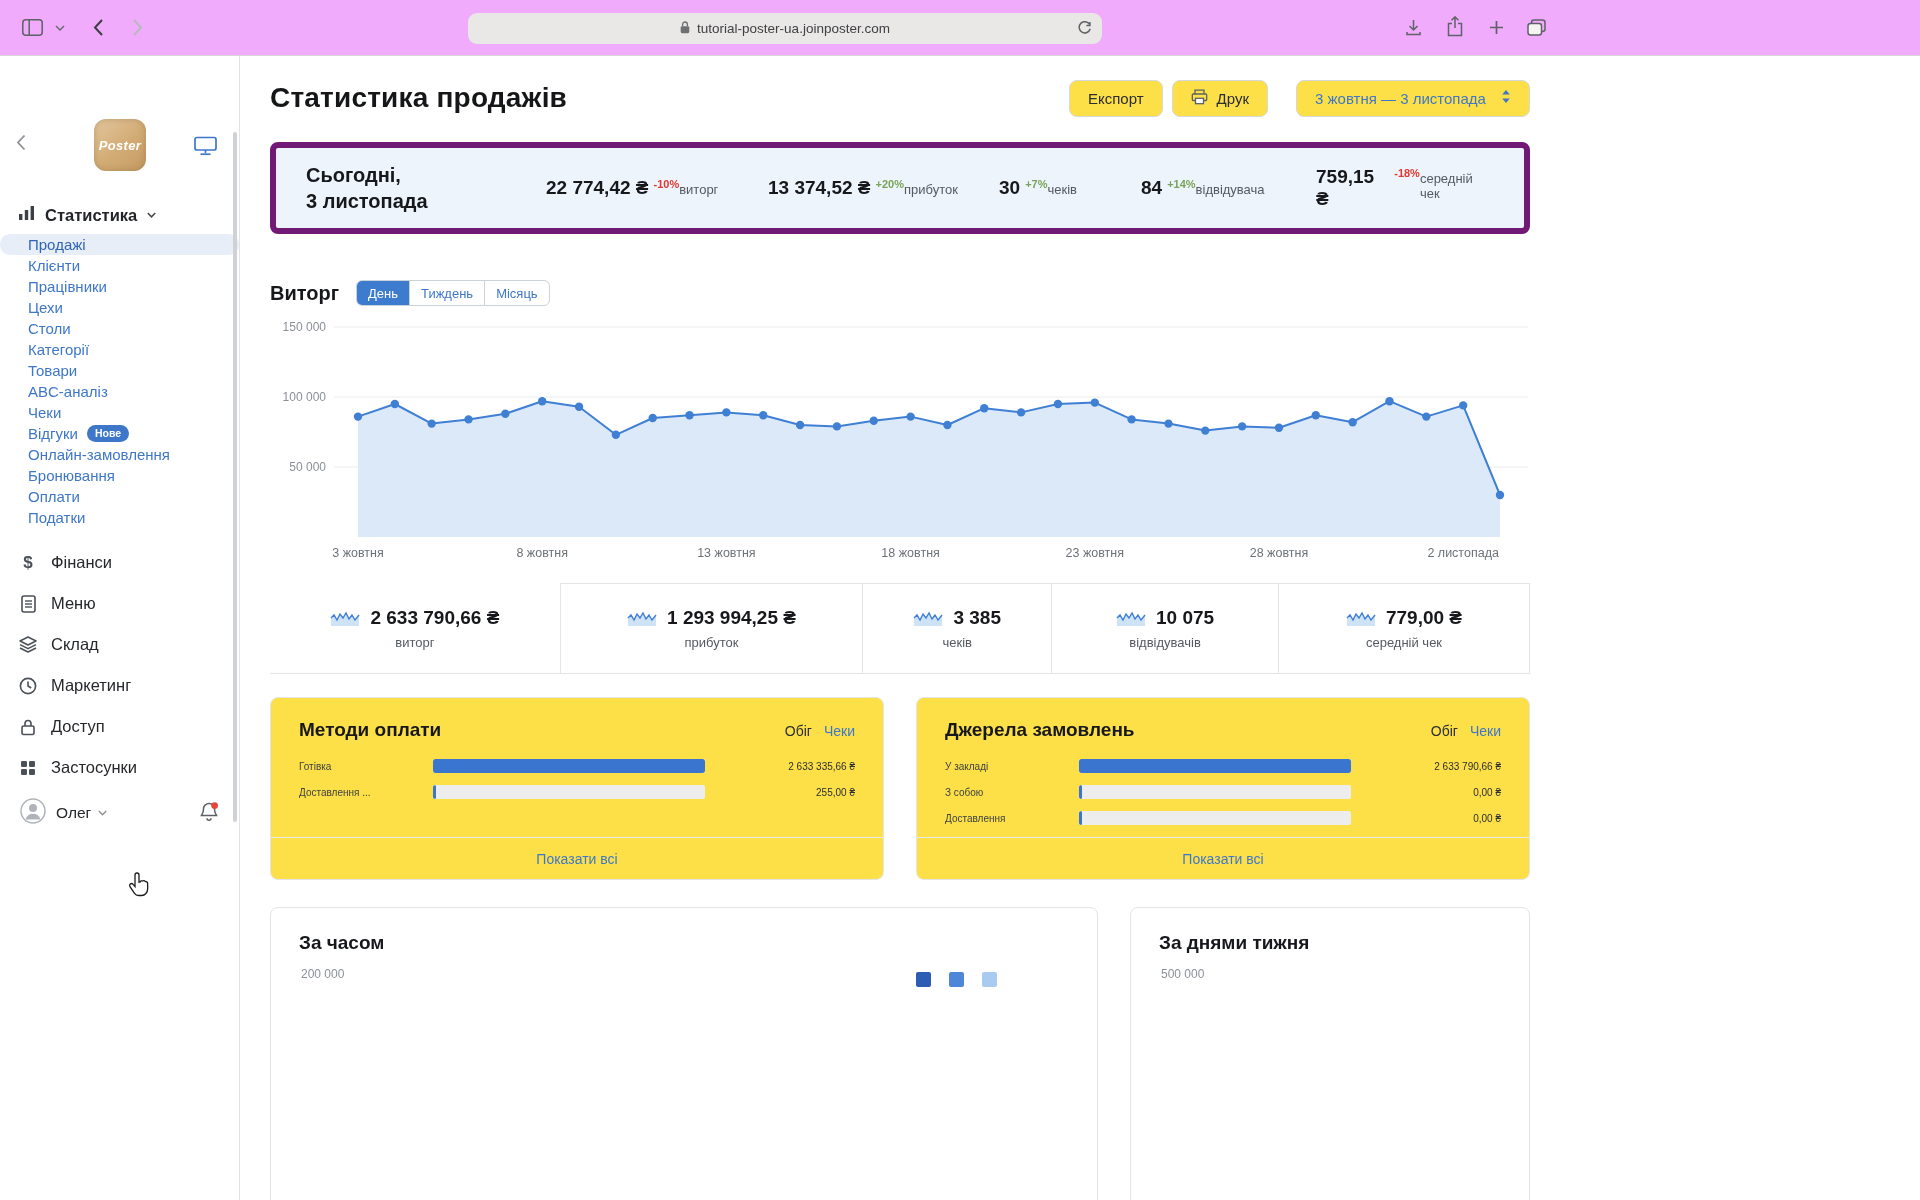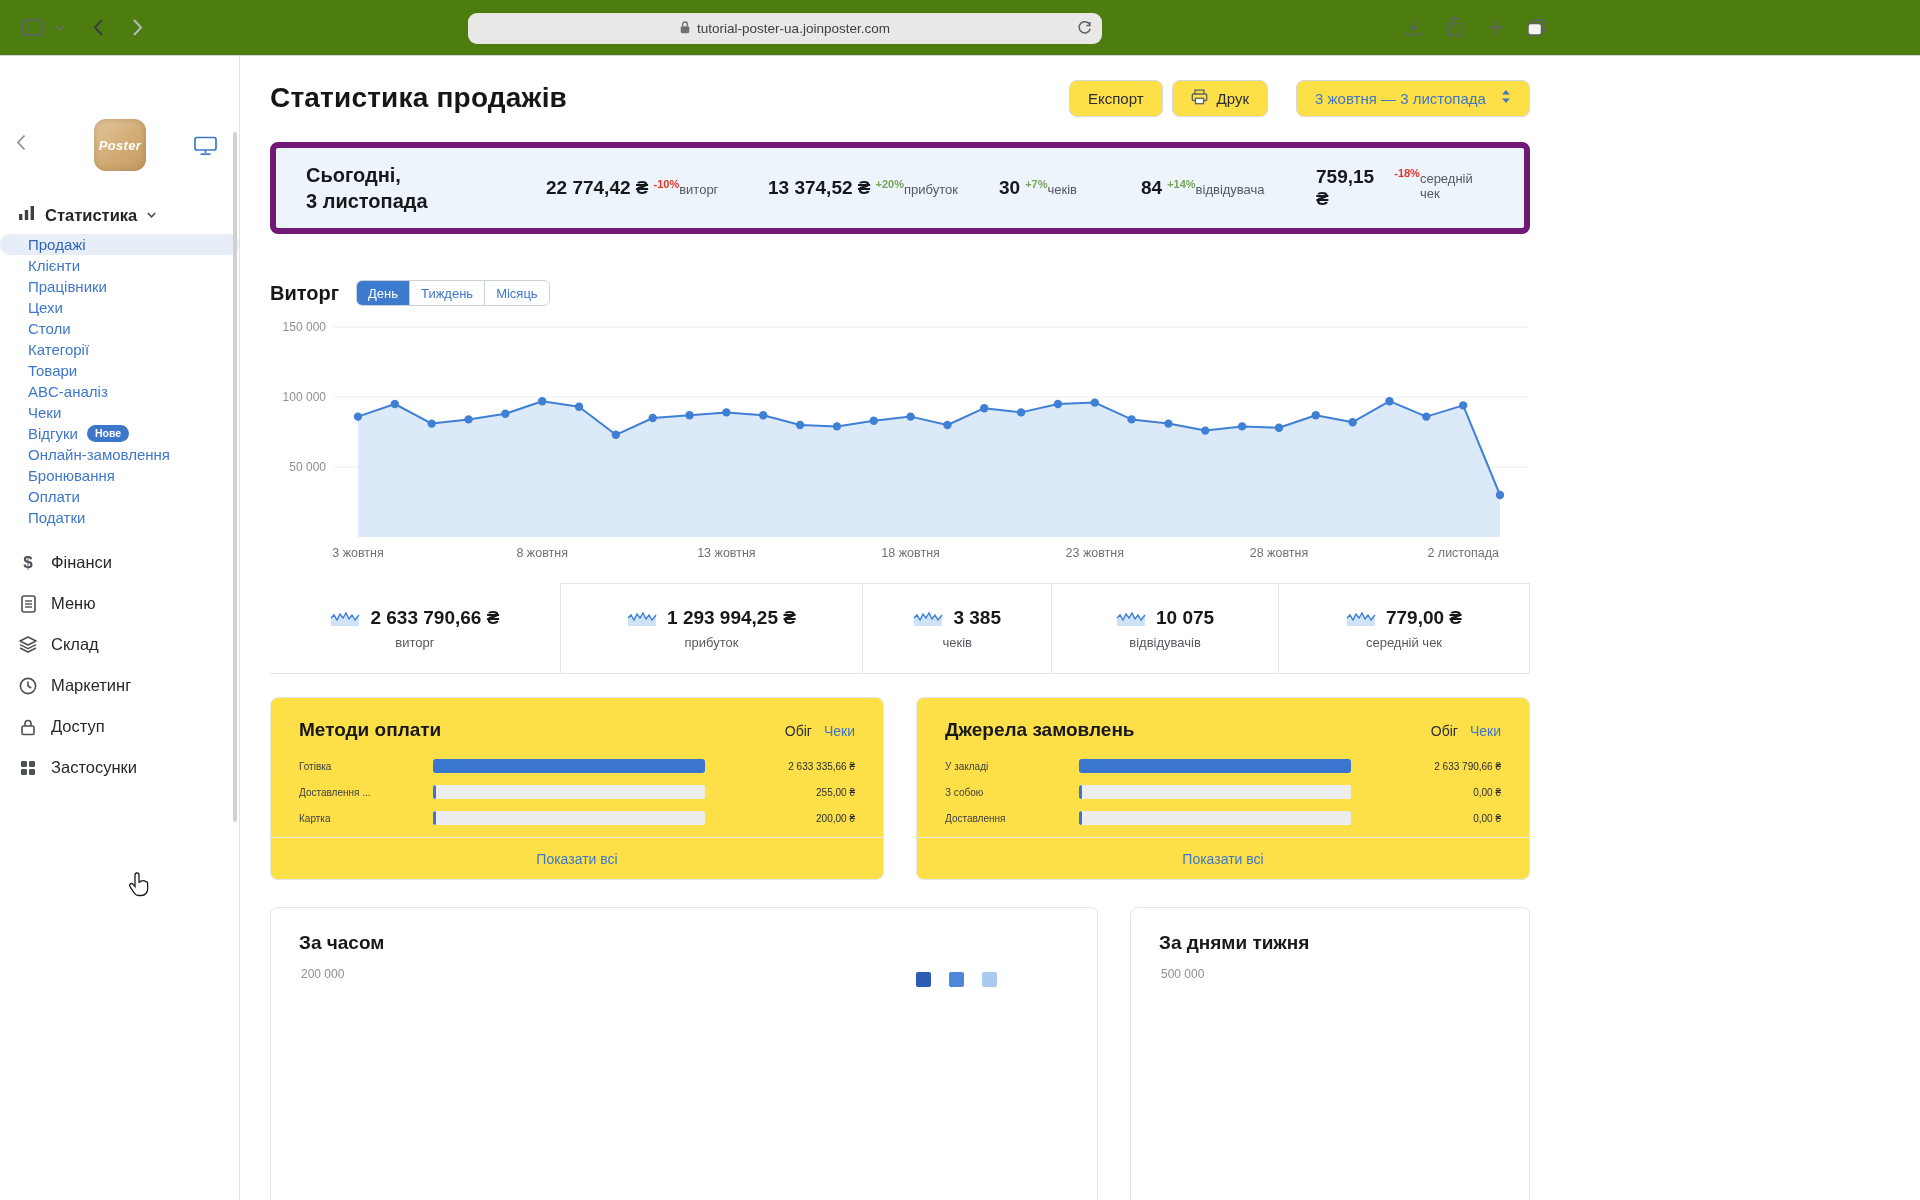--- a/index.html
+++ b/index.html
@@ -10,21 +10,21 @@
   }
   :root{
     --accent:#3e77c9; --negative:#e0382e; --positive:#79a356;
     --chart-line:#3f7fd4; --chart-fill:#dbe9f8; --bar-fill:#3a76cf;
     --border:#e4e5e7;
   }
   svg text { font-family:"Liberation Sans","DejaVu Sans",sans-serif; }
 
   
   .browser-bar{ position:absolute; top:0; left:0; width:1920px; height:56px;
-    background:#4d7c0f; border-bottom:1px solid #d6d6d6; z-index:50;}
+    background:#f0abfc; border-bottom:1px solid #d6d6d6; z-index:50;}
   .browser-bar .abs{ position:absolute; display:flex; align-items:center; justify-content:center; cursor:default;}
   .url-pill{ position:absolute; left:468px; top:13px; width:634px; height:31px;
     background:#e9e8e6; border-radius:9px; display:flex; align-items:center; justify-content:center; gap:7px;}
   .url-text{ font-size:13.5px; color:#3f4144; }
   .reload{ position:absolute; right:10px; top:8px;}
 
   
   .sidebar{ position:absolute; top:56px; left:0; width:240px; height:1144px;
     background:#fff; border-right:1px solid #e3e3e5;}
   .side-top{ height:112px; position:relative;}
@@ -313,20 +313,40 @@
         <svg width="16" height="16" viewBox="0 0 16 16">
             <rect x="1" y="1" width="6" height="6" rx="1.2" fill="#4c5157"></rect>
             <rect x="9" y="1" width="6" height="6" rx="1.2" fill="#4c5157"></rect>
             <rect x="1" y="9" width="6" height="6" rx="1.2" fill="#4c5157"></rect>
             <rect x="9" y="9" width="6" height="6" rx="1.2" fill="#4c5157"></rect>
           </svg>
       </span>
       <span>Застосунки</span>
     </div>
 
+    <div class="user-row">
+      <span>
+        <svg width="26" height="26" viewBox="0 0 26 26">
+            <circle cx="13" cy="13" r="12" fill="none" stroke="#b0b4ba" stroke-width="1.5"></circle>
+            <circle cx="13" cy="10" r="4" fill="#b0b4ba"></circle>
+            <path d="M5.5 21.5 a7.8 7.8 0 0 1 15 0" fill="#b0b4ba"></path>
+          </svg>
+      </span>
+      <span class="user-name">Олег</span>
+      <svg width="9" height="6" viewBox="0 0 9 6" style="margin-left:7px;">
+          <path d="M0.8 1 L4.5 4.8 L8.2 1" fill="none" stroke="#8d9196" stroke-width="1.4"></path>
+        </svg>
+      <span class="user-bell">
+        <svg width="20" height="21" viewBox="0 0 20 21">
+            <path d="M10 2.5 a5.5 5.5 0 0 1 5.5 5.5 c0 4 1.4 5.4 2 6.4 H2.5 c0.6 -1 2 -2.4 2 -6.4 A5.5 5.5 0 0 1 10 2.5 Z" fill="none" stroke="#5c6166" stroke-width="1.5"></path>
+            <path d="M8 17.3 a2 2 0 0 0 4 0" fill="none" stroke="#5c6166" stroke-width="1.5"></path>
+            <circle cx="15.6" cy="4.6" r="3.4" fill="#e8443a"></circle>
+          </svg>
+      </span>
+    </div>
   </nav>
   <div class="side-scrollbar"></div>
 </div>
 
 <div class="main">
   <div class="content">
 
     <div class="page-head">
       <h1 class="page-title">Статистика продажів</h1>
       <div class="head-actions">
@@ -527,27 +547,20 @@
             </span>
           <span class="bar-val">2 633 335,66 ₴</span>
         </div>
         <div class="bar-row">
           <span>Доставлення ...</span>
           <span class="track">
               <span class="fill" style="width: 0.8%;"></span>
             </span>
           <span class="bar-val">255,00 ₴</span>
         </div>
-        <div class="bar-row">
-          <span>Картка</span>
-          <span class="track">
-              <span class="fill" style="width: 0.8%;"></span>
-            </span>
-          <span class="bar-val">200,00 ₴</span>
-        </div>
         <div class="show-all">Показати всі</div>
       </div>
 
       <div class="card">
         <div class="card-head">
           <span class="card-title">Джерела замовлень</span>
           <span class="toggle">
             <span class="t-active">Обіг</span>
             <span class="t-link">Чеки</span>
           </span>

